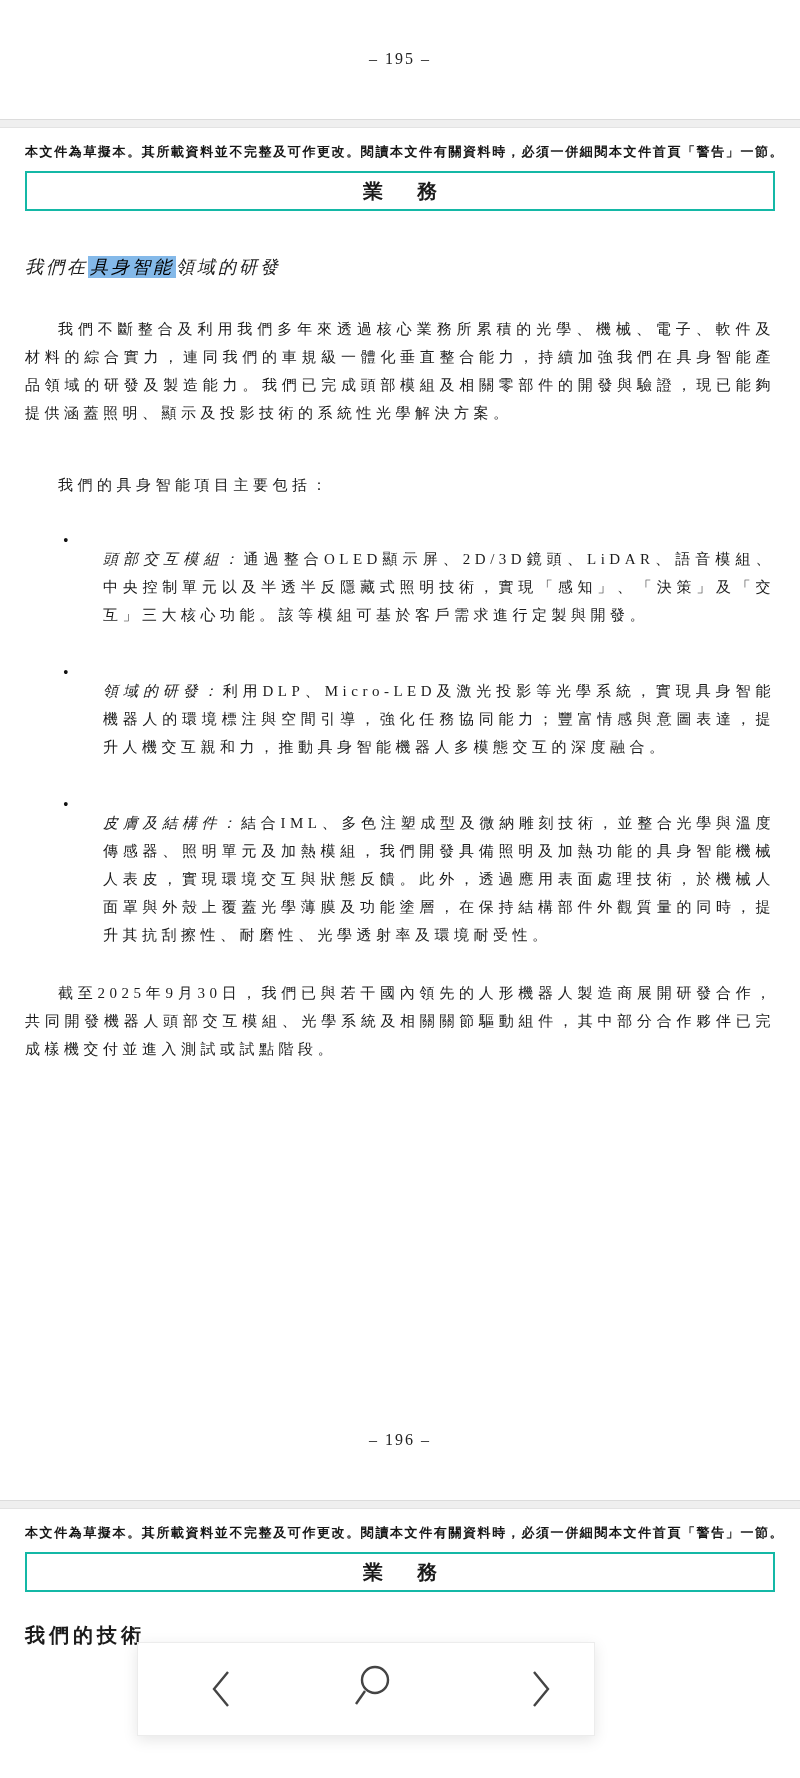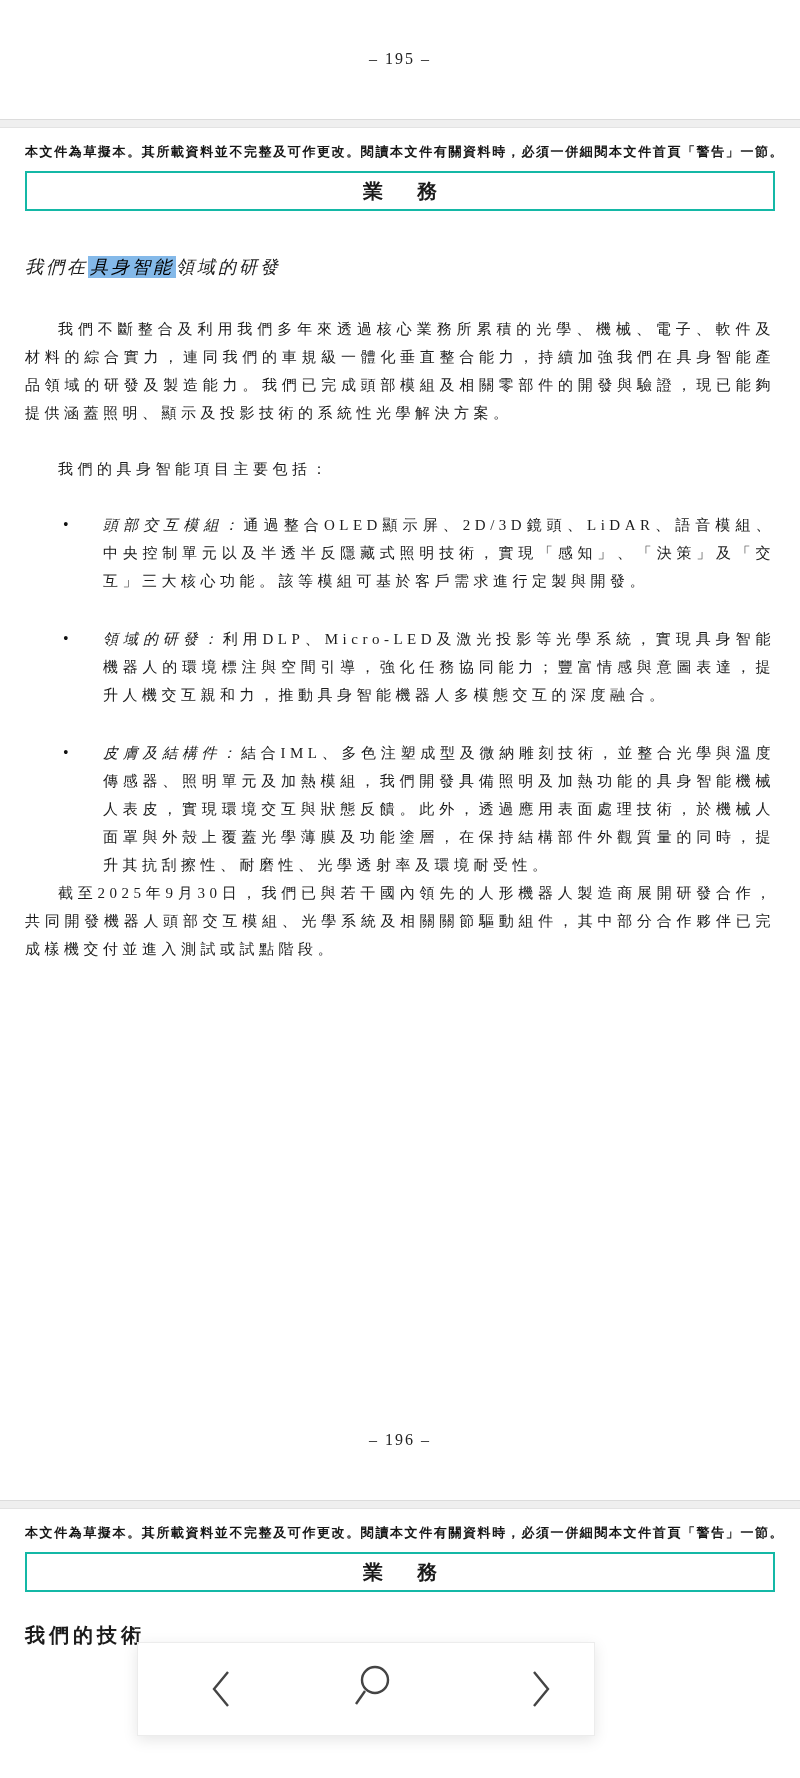--- a/index.html
+++ b/index.html
@@ -41,30 +41,30 @@
     margin:44px 0 0 0;font-size:18px;font-weight:400;font-style:italic;
     letter-spacing:3px;line-height:24px;
   }
   .hl{background:var(--hl,#84b9e9);padding:1px 2px;}
   .body{
     margin:0;font-size:15px;line-height:28px;letter-spacing:4.5px;
     text-align:justify;color:#1c1c1c;
   }
   .indent{text-indent:2.2em;}
   .para1{margin-top:36px;}
-  .list-intro{margin-top:28px;}
+  .list-intro{margin-top:44px;}
   .bullets{list-style:none;margin:28px 0 0 0;padding:0;}
   .bullets li{display:flex;margin:0;padding-left:38px;}
   .bullets li + li{margin-top:30px;}
   .bullets .marker{
     width:40px;flex:0 0 40px;font-size:16px;line-height:28px;color:#111;
   }
-  .bullets .btext{flex:1;}
+  .bullets .btext{flex:1;margin-top:18px;}
   .bullets .term{font-style:italic;letter-spacing:4.5px;}
-  .para2{}
+  .para2{margin-top:30px;}
   .subheading2{
     margin:32px 0 0 0;
     font-family:"Liberation Sans","DejaVu Sans",sans-serif;
     font-size:20px;font-weight:700;letter-spacing:4px;line-height:22px;
   }
   .para196{margin-top:40px;}
   
   .toolbar{
     position:absolute;left:137px;top:1642px;width:456px;height:92px;
     background:rgba(255,255,255,0.80);

